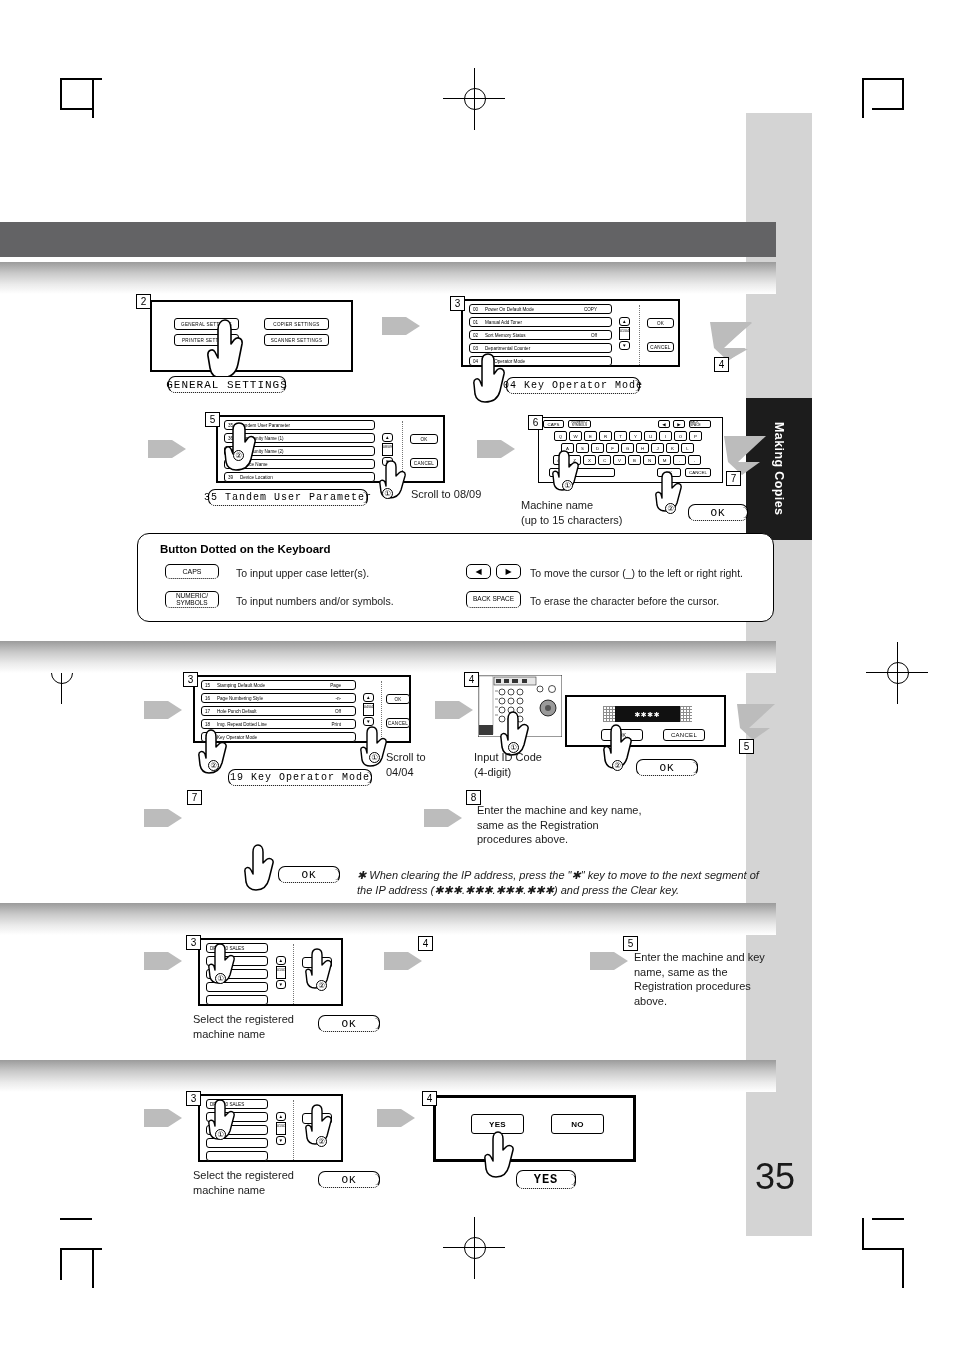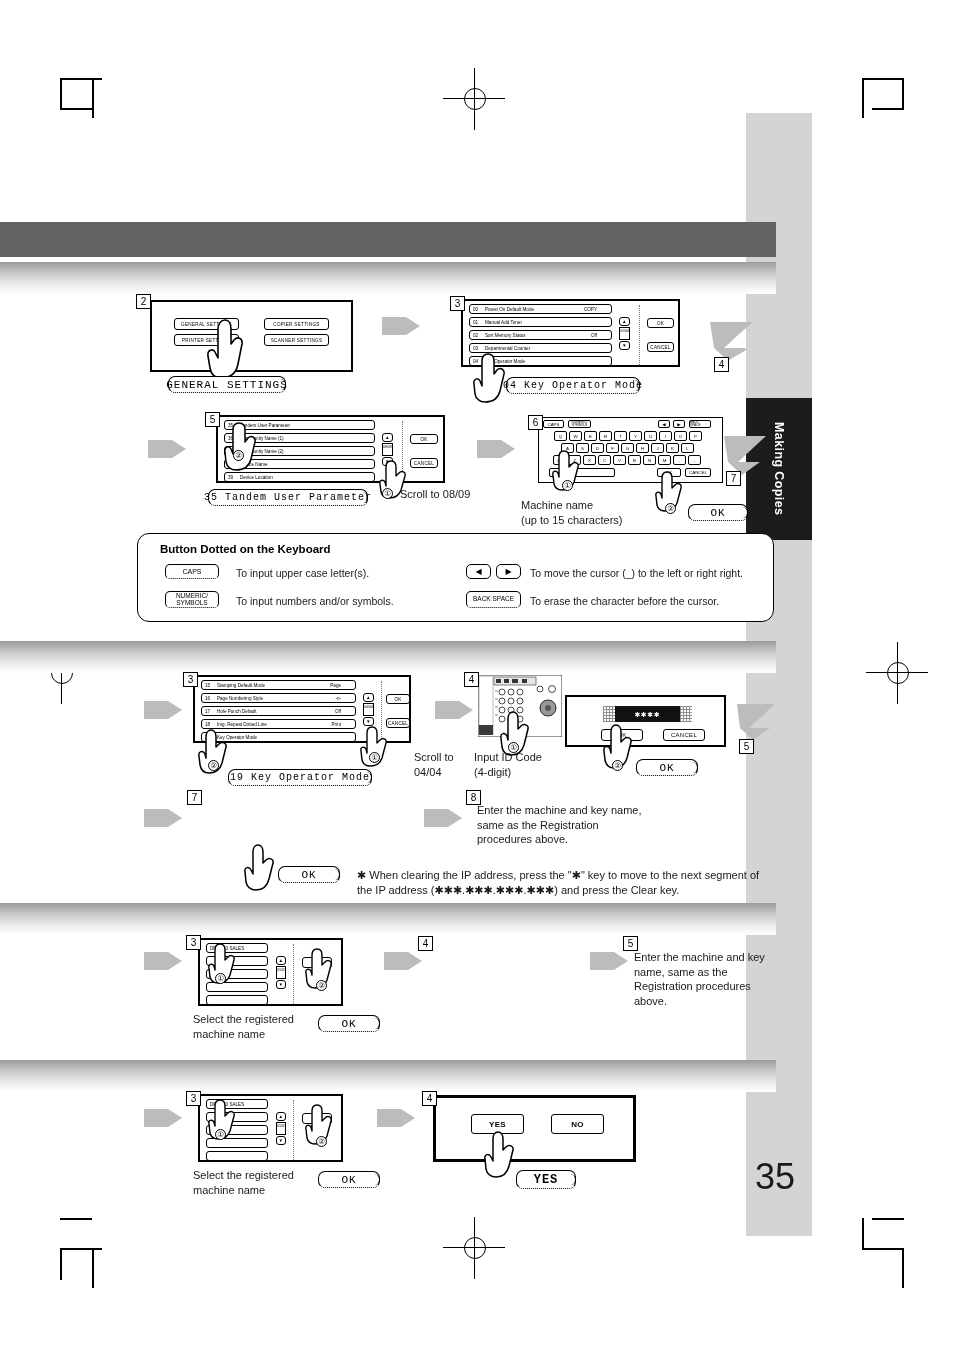--- a/index.html
+++ b/index.html
@@ -448,21 +448,21 @@
     <div class="lcd-btn" style="left:192px;top:41px;width:28px;height:10px;">CANCEL</div>
   </div>
   <svg class="hand" style="left:224px;top:421px;" width="36" height="50" viewBox="0 0 36 50">
     <path d="M15 2 C19 2 21 5 21 9 L21 21 L24 17 C27 14 32 16 31 21 L27 38 C25 46 19 49 12 49 C7 49 3 46 2 41 L1 31 C0 26 5 24 7 28 L9 33 L9 9 C9 5 11 2 15 2 Z" fill="#fff" stroke="#000" stroke-width="1.5" stroke-linejoin="round"></path>
   </svg>
   <div class="circ-num" style="left:233px;top:450px;">②</div>
   <svg class="hand" style="left:379px;top:459px;" width="30" height="40" viewBox="0 0 30 40">
     <path d="M12 2 C15 2 17 4 17 8 L17 17 L20 14 C23 11 27 13 26 17 L22 31 C20 37 16 39 10 39 C6 39 3 37 2 33 L1 25 C0 21 4 20 6 23 L7 27 L7 8 C7 4 9 2 12 2 Z" fill="#fff" stroke="#000" stroke-width="1.4" stroke-linejoin="round"></path>
   </svg>
   <div class="circ-num" style="left:382px;top:488px;">①</div>
-  <div class="txt" style="left:400px;top:487px;">Scroll to 08/09</div>
+  <div class="txt" style="left:411px;top:487px;">Scroll to 08/09</div>
   <div class="callout" style="left:208px;top:489px;width:160px;height:17px;font-size:10px;">35  Tandem User Parameter</div>
 
   <div class="chev" style="left:477px;top:436px;">
     <svg width="40" height="26" viewBox="0 0 40 26">
         <path d="M0 4 H24 L38 13 L24 22 H0 Z" fill="#bcbcbc"></path>
       </svg>
   </div>
 
   <div class="step-num" style="left:528px;top:415px;">6</div>
   <div class="panel" style="left:538px;top:417px;width:185px;height:66px;border-width:1.5px;">
@@ -582,21 +582,21 @@
     <div class="lcd-btn" style="left:191px;top:41px;width:24px;height:10px;">CANCEL</div>
   </div>
   <svg class="hand" style="left:198px;top:728px;" width="32" height="46" viewBox="0 0 32 46">
     <path d="M13 2 C16 2 18 5 18 9 L18 19 L21 16 C24 13 29 15 28 19 L24 35 C22 42 17 45 11 45 C6 45 3 42 2 37 L1 28 C0 23 5 22 7 26 L8 30 L8 9 C8 5 10 2 13 2 Z" fill="#fff" stroke="#000" stroke-width="1.5" stroke-linejoin="round"></path>
   </svg>
   <div class="circ-num" style="left:208px;top:760px;">②</div>
   <svg class="hand" style="left:360px;top:725px;" width="30" height="42" viewBox="0 0 30 42">
     <path d="M12 2 C15 2 17 4 17 8 L17 18 L20 15 C23 12 27 14 26 18 L22 33 C20 39 16 41 10 41 C6 41 3 39 2 35 L1 26 C0 22 4 21 6 24 L7 28 L7 8 C7 4 9 2 12 2 Z" fill="#fff" stroke="#000" stroke-width="1.4" stroke-linejoin="round"></path>
   </svg>
   <div class="circ-num" style="left:369px;top:752px;">①</div>
-  <div class="txt" style="left:386px;top:750px;margin-left:28px;">
+  <div class="txt" style="left:386px;top:750px;">
     <span>Scroll to</span><br>
     <span>04/04</span>
   </div>
   <div class="callout" style="left:228px;top:769px;width:144px;height:17px;font-size:10px;">19  Key Operator Mode</div>
 
   <div class="chev" style="left:435px;top:697px;">
     <svg width="40" height="26" viewBox="0 0 40 26">
         <path d="M0 4 H24 L38 13 L24 22 H0 Z" fill="#bcbcbc"></path>
       </svg>
   </div>
@@ -681,21 +681,21 @@
   <div class="callout" style="left:278px;top:866px;width:62px;height:17px;font-size:11px;">OK</div>
 
   <div class="chev" style="left:424px;top:805px;">
     <svg width="40" height="26" viewBox="0 0 40 26">
         <path d="M0 4 H24 L38 13 L24 22 H0 Z" fill="#bcbcbc"></path>
       </svg>
   </div>
   <div class="step-num" style="left:466px;top:790px;">8</div>
   <div class="txt" style="left:477px;top:803px;width:178px;">Enter the machine and key name, same as the Registration procedures above.</div>
 
-  <div class="txt" style="left:357px;top:868px;width:418px;">✱ When clearing the IP address, press the "✱" key to move to the next segment of the IP address (✱✱✱.✱✱✱.✱✱✱.✱✱✱) and press the Clear key.</div>
+  <div class="txt" style="left:357px;top:868px;width:418px;font-style:italic;">✱ When clearing the IP address, press the "✱" key to move to the next segment of the IP address (✱✱✱.✱✱✱.✱✱✱.✱✱✱) and press the Clear key.</div>
 
   <div class="chev" style="left:144px;top:948px;">
     <svg width="40" height="26" viewBox="0 0 40 26">
         <path d="M0 4 H24 L38 13 L24 22 H0 Z" fill="#bcbcbc"></path>
       </svg>
   </div>
   <div class="step-num" style="left:186px;top:935px;">3</div>
   <div class="panel" style="left:198px;top:938px;width:145px;height:68px;">
     <div class="lcd-row" style="left:6px;top:3px;width:62px;height:10px;">
       <span class="nm" style="left:3px;">DP-8010 SALES</span>

